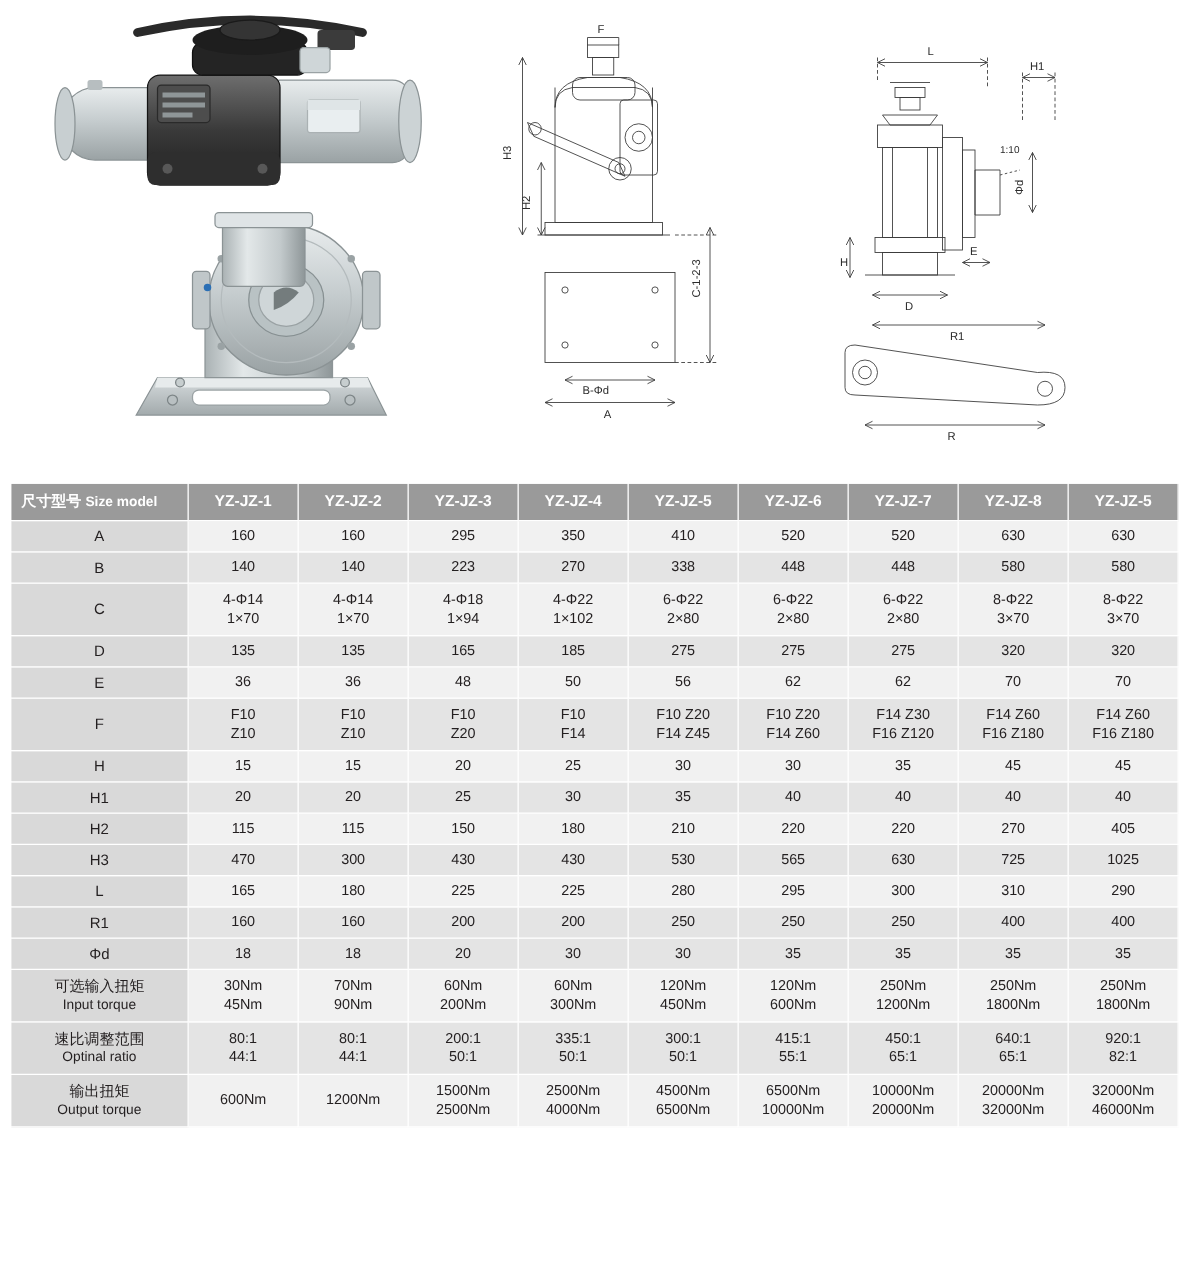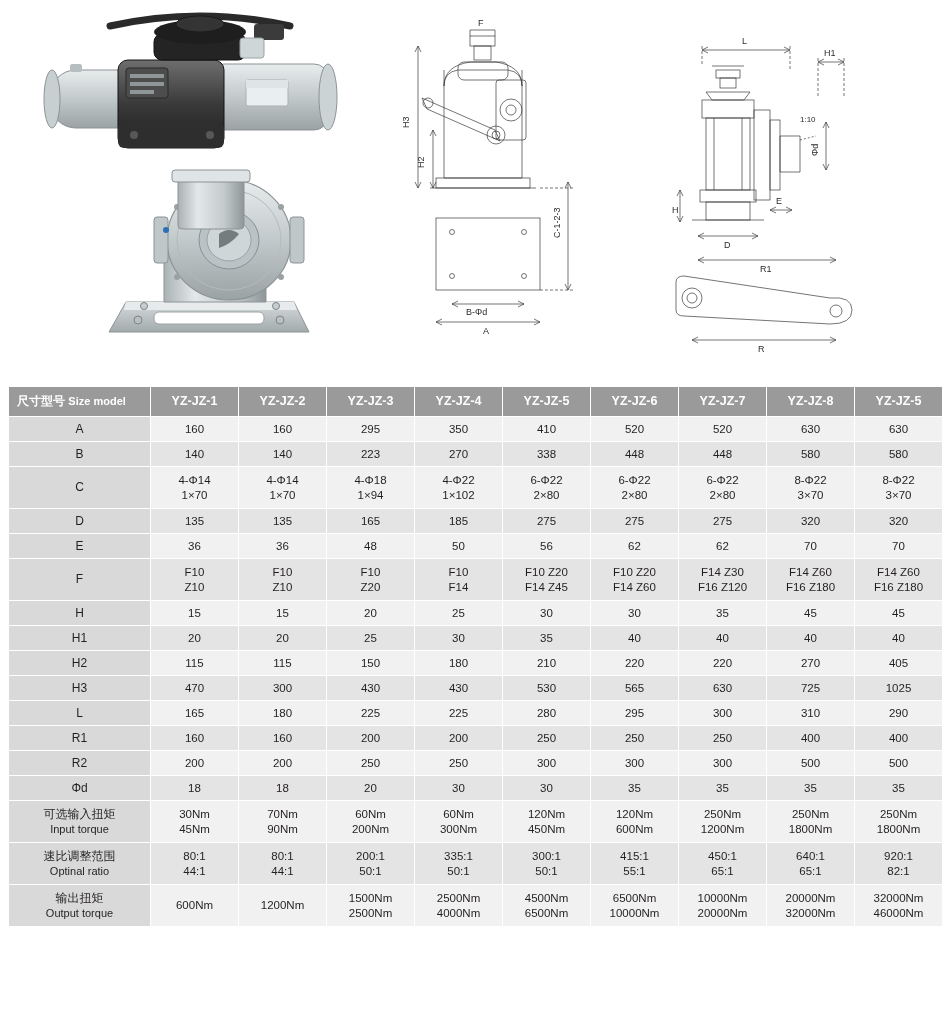--- a/index.html
+++ b/index.html
@@ -532,32 +532,20 @@
             <td class="val">160</td>
             <td class="val">160</td>
             <td class="val">200</td>
             <td class="val">200</td>
             <td class="val">250</td>
             <td class="val">250</td>
             <td class="val">250</td>
             <td class="val">400</td>
             <td class="val">400</td>
           </tr>
-          <tr class="odd">
-            <td class="rowlabel">R2</td>
-            <td class="val">200</td>
-            <td class="val">200</td>
-            <td class="val">250</td>
-            <td class="val">250</td>
-            <td class="val">300</td>
-            <td class="val">300</td>
-            <td class="val">300</td>
-            <td class="val">500</td>
-            <td class="val">500</td>
-          </tr>
           <tr class="even">
             <td class="rowlabel">Φd</td>
             <td class="val">18</td>
             <td class="val">18</td>
             <td class="val">20</td>
             <td class="val">30</td>
             <td class="val">30</td>
             <td class="val">35</td>
             <td class="val">35</td>
             <td class="val">35</td>

